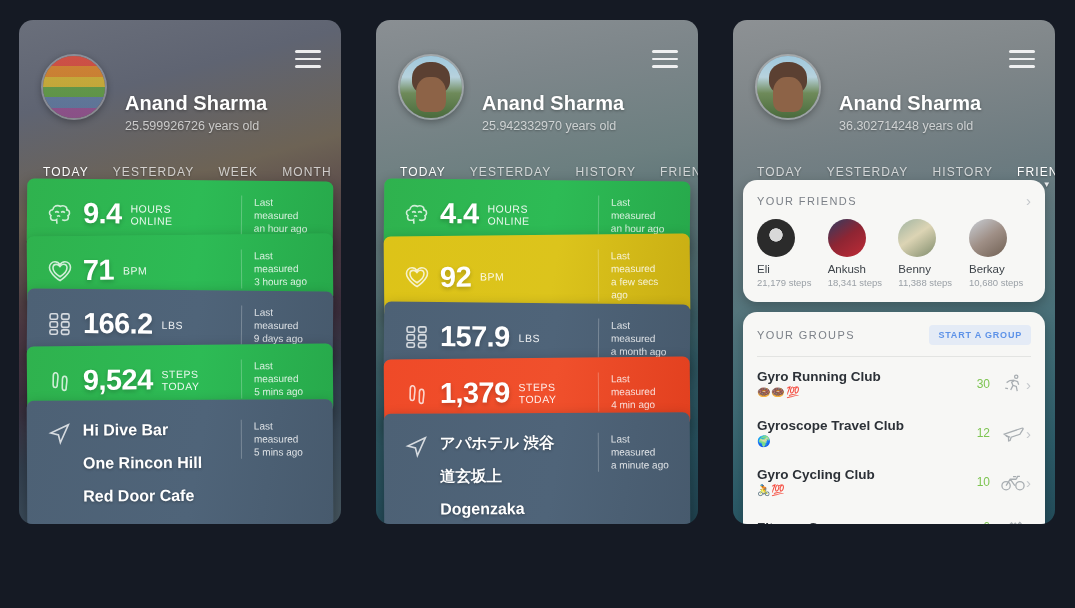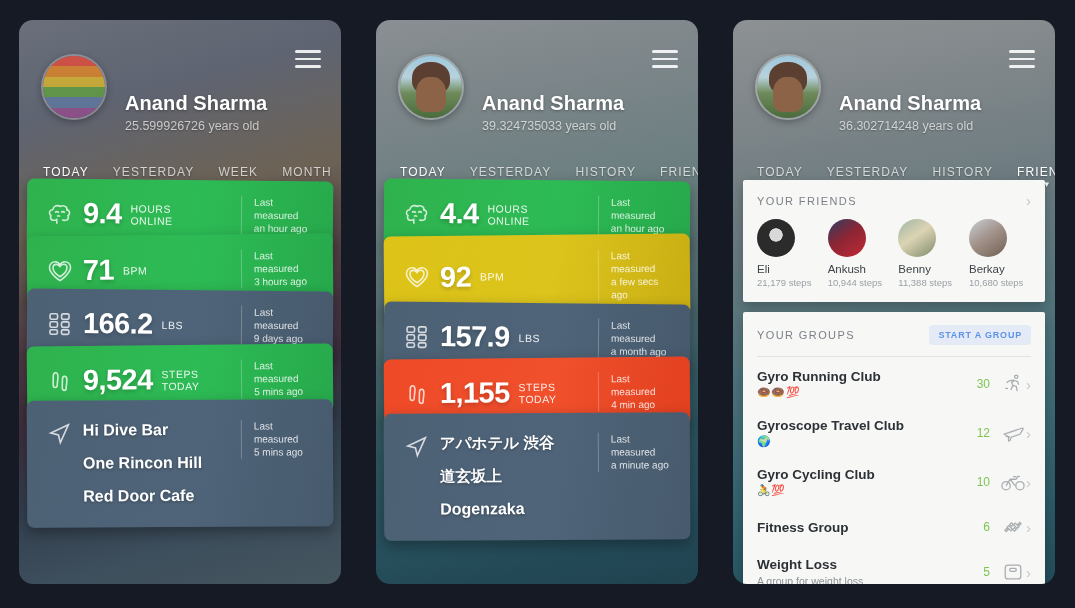--- a/index.html
+++ b/index.html
@@ -6,21 +6,21 @@
   html, body {
     width: 1075px; height: 608px;
     background: #151a24;
     font-family: "Liberation Sans", sans-serif;
     overflow: hidden;
   }
   .stage { position: relative; width: 1075px; height: 608px; background: #151a24; }
 
   
   .panel {
-    position: absolute; top: 20px; width: 322px; height: 564px;
+    position: absolute; top: 20px; width: 322px; height: 504px;
     border-radius: 14px; overflow: hidden;
   }
   #panel-1 { left: 19px; background:
       linear-gradient(165deg, #6a6f7b 0%, #5f6472 16%, #6d6355 34%, #4e3a44 52%, #3d2f3e 64%, #33404f 76%, #3d4e5c 88%, #46565f 100%); }
   #panel-2 { left: 376px; background:
       linear-gradient(170deg, #8a8f93 0%, #7d868a 14%, #6c7f80 32%, #4f6a6e 52%, #2f5660 70%, #27505d 85%, #20424f 100%); }
   #panel-3 { left: 733px; background:
       linear-gradient(170deg, #8d9194 0%, #7f8689 16%, #6c7b80 34%, #55757c 52%, #3e6a74 70%, #2c5b68 86%, #234c5a 100%); }
 
   
@@ -76,21 +76,21 @@
     border-left: 1px solid rgba(255,255,255,.25); text-align: left; width: 78px; }
   .places { flex-direction: column; align-items: stretch; padding: 20px 14px 22px 14px; }
   .pl-row { display: flex; align-items: flex-start; }
   .pl-list { margin-left: 4px; flex: 1; }
   .pl-item { font-size: 16px; font-weight: bold; color: #fff; line-height: 19px;
     margin-bottom: 14px; text-shadow: 0 1px 3px rgba(0,0,0,.3); }
   .pl-item:last-child { margin-bottom: 0; }
   .pl-item.jp { font-size: 15.5px; line-height: 19px; }
 
   
-  .wcard { background: #f7f7f5; border-radius: 2px; margin: 0 10px 10px 10px;
+  .wcard { background: #f7f7f5; border-radius: 14px; margin: 0 10px 10px 10px;
     box-shadow: 0 4px 12px rgba(0,0,0,.25); padding: 13px 14px 14px 14px; }
   .wc-head { display: flex; align-items: center; justify-content: space-between; }
   .wc-title { font-size: 11px; letter-spacing: 1.4px; color: #7c8188; }
   .chev { color: #c3c7cb; font-size: 15px; line-height: 1; }
   .friends { display: flex; justify-content: space-between; margin-top: 11px; }
   .friend { width: 62px; text-align: left; cursor: pointer; }
   .f-av { width: 38px; height: 38px; border-radius: 50%; overflow: hidden; }
   .fa1 { background: radial-gradient(circle at 50% 42%, #d8d8d8 0 22%, #2b2b2b 24% 100%); }
   .fa2 { background: linear-gradient(145deg,#2f3d63 0%,#8e2533 48%,#c02b36 100%); }
   .fa3 { background: linear-gradient(145deg,#9fb4a2 0%,#dcd4b4 45%,#7e8b6b 100%); }
@@ -229,21 +229,21 @@
       <div class="hdr">
         <div class="hamburger">
           <i></i>
           <i></i>
           <i></i>
         </div>
         <div class="avatar">
           <div class="face av-b"></div>
         </div>
         <div class="uname">Anand Sharma</div>
-        <div class="uage">39.324735033 years old</div>
+        <div class="uage">25.942332970 years old</div>
         <div class="tabs">
           <div class="tab active">TODAY</div>
           <div class="tab">YESTERDAY</div>
           <div class="tab">HISTORY</div>
           <div class="tab">FRIENDS</div>
         </div>
       </div>
       <div class="cards">
         <div class="card c-green" style="transform: rotate(0.55deg); z-index: 10;">
           <div class="m-icon">
@@ -299,21 +299,21 @@
             <div>a month ago</div>
           </div>
         </div>
         <div class="card c-red" style="transform: rotate(-0.55deg); z-index: 13;">
           <div class="m-icon">
             <svg width="26" height="26" viewBox="0 0 26 26">
               <path d="M8.6 4.5c1.4 0 2.4 1.5 2.4 3.9 0 2.8-.8 6.3-.8 8.3 0 1.7-.7 2.6-1.9 2.6-1.3 0-2.2-1-2.2-2.8 0-2.1.2-5.5.2-8.3 0-2.3.8-3.7 2.3-3.7z"></path>
               <path d="M17.6 8.2c1.4 0 2.3 1.4 2.3 3.7 0 2.7-.8 6-.8 7.9 0 1.6-.7 2.5-1.8 2.5-1.2 0-2.1-1-2.1-2.7 0-2 .2-5.2.2-7.9 0-2.2.8-3.5 2.2-3.5z"></path>
             </svg>
           </div>
-          <div class="m-val">1,155</div>
+          <div class="m-val">1,379</div>
           <div class="m-unit">
             <div>STEPS</div>
             <div>TODAY</div>
           </div>
           <div class="m-meas">
             <div>Last measured</div>
             <div>4 min ago</div>
           </div>
         </div>
         <div class="card c-slate places" style="z-index: 30; transform: rotate(-0.3deg);">
@@ -362,21 +362,21 @@
         </div>
         <div class="friends">
           <div class="friend">
             <div class="f-av fa1"></div>
             <div class="f-name">Eli</div>
             <div class="f-steps">21,179 steps</div>
           </div>
           <div class="friend">
             <div class="f-av fa2"></div>
             <div class="f-name">Ankush</div>
-            <div class="f-steps">10,944 steps</div>
+            <div class="f-steps">18,341 steps</div>
           </div>
           <div class="friend">
             <div class="f-av fa3"></div>
             <div class="f-name">Benny</div>
             <div class="f-steps">11,388 steps</div>
           </div>
           <div class="friend">
             <div class="f-av fa4"></div>
             <div class="f-name">Berkay</div>
             <div class="f-steps">10,680 steps</div>

